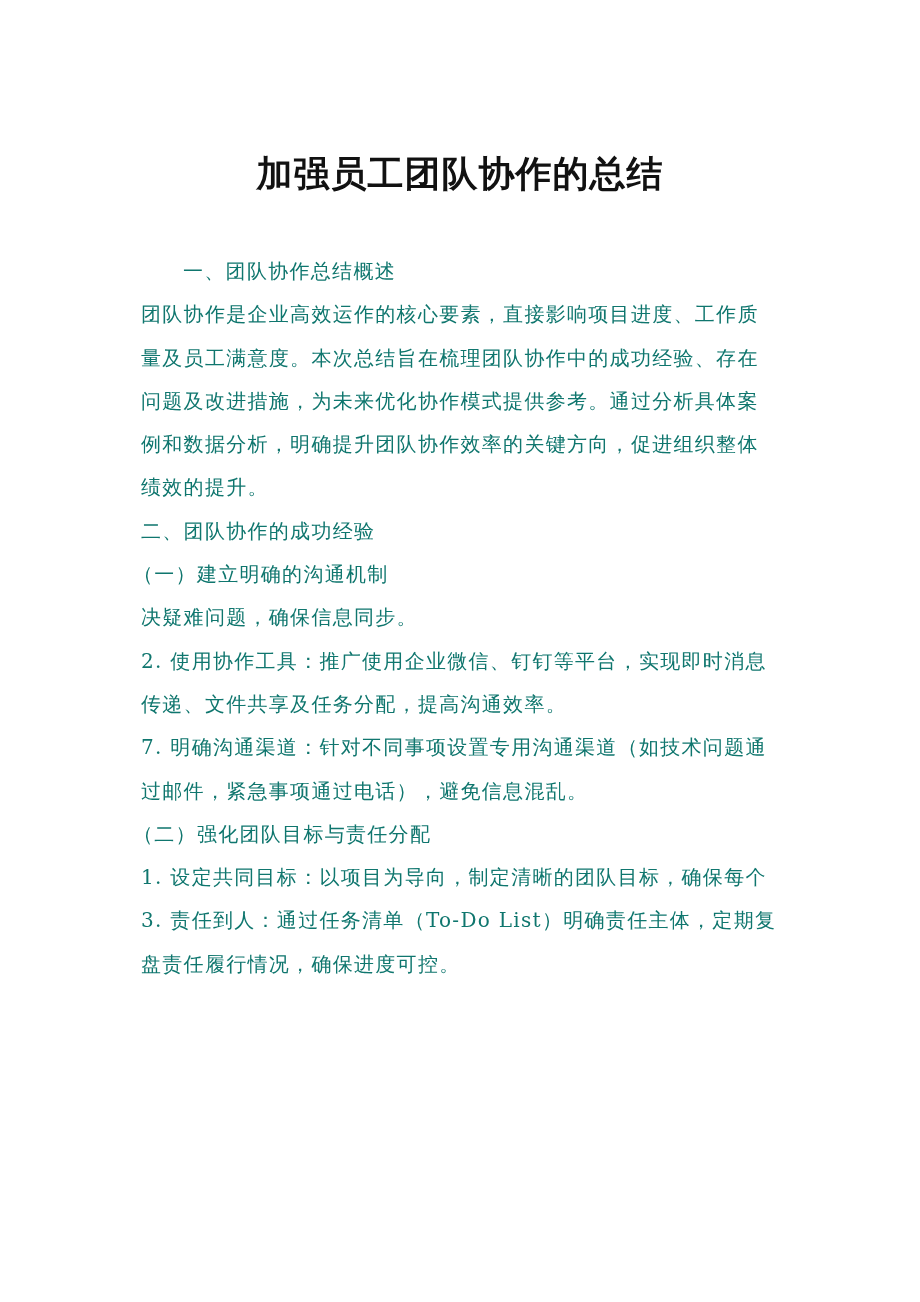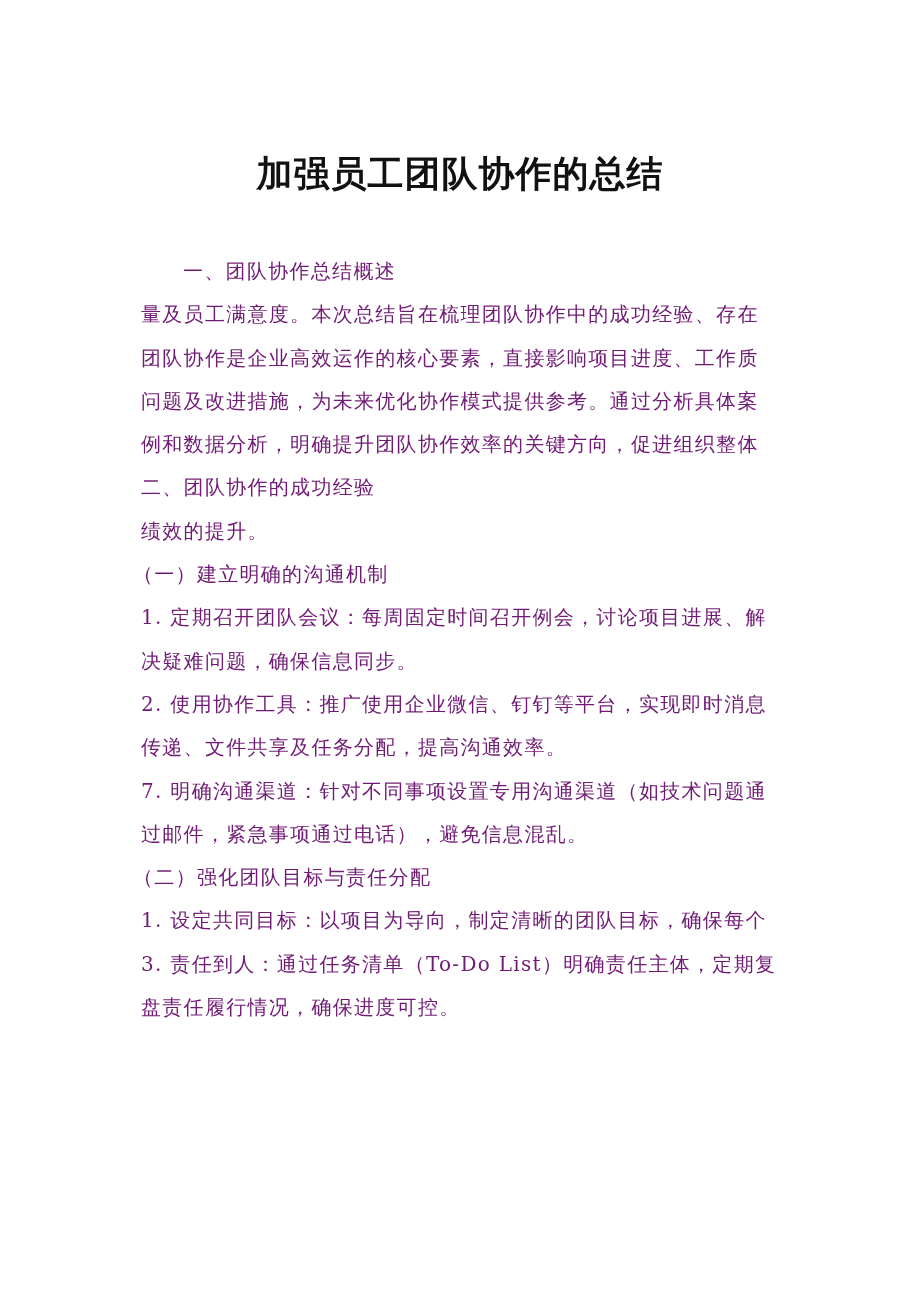--- a/index.html
+++ b/index.html
@@ -7,42 +7,41 @@
   .page { position: absolute; left: 0; top: 0; width: 796px; height: 1302px; background: #fff; }
   .title {
     position: absolute; left: 0; top: 148px; width: 920px; text-align: center;
     font-family: "DejaVu Sans", "Liberation Sans", sans-serif;
     font-size: 36px; font-weight: bold; color: #111; letter-spacing: 1px;
     line-height: 52px;
   }
   .body {
     position: absolute; left: 141px; top: 250px; width: 640px;
     font-family: "DejaVu Serif", "Liberation Serif", serif;
-    font-size: 20px; color: #701a75; letter-spacing: 1.3px;
+    font-size: 20px; color: #0f766e; letter-spacing: 1.3px;
   }
   .line { height: 43.3px; line-height: 43.3px; white-space: nowrap; }
   .indent { padding-left: 42px; }
   .paren { margin-left: -8px; }
 </style>
 </head>
 <body>
 
 <div class="page">
   <div class="title">加强员工团队协作的总结</div>
 
   <div class="body">
     <div class="line indent">一、团队协作总结概述</div>
+    <div class="line">团队协作是企业高效运作的核心要素，直接影响项目进度、工作质</div>
     <div class="line">量及员工满意度。本次总结旨在梳理团队协作中的成功经验、存在</div>
-    <div class="line">团队协作是企业高效运作的核心要素，直接影响项目进度、工作质</div>
     <div class="line">问题及改进措施，为未来优化协作模式提供参考。通过分析具体案</div>
     <div class="line">例和数据分析，明确提升团队协作效率的关键方向，促进组织整体</div>
+    <div class="line">绩效的提升。</div>
     <div class="line">二、团队协作的成功经验</div>
-    <div class="line">绩效的提升。</div>
     <div class="line paren">（一）建立明确的沟通机制</div>
-    <div class="line">1. 定期召开团队会议：每周固定时间召开例会，讨论项目进展、解</div>
     <div class="line">决疑难问题，确保信息同步。</div>
     <div class="line">2. 使用协作工具：推广使用企业微信、钉钉等平台，实现即时消息</div>
     <div class="line">传递、文件共享及任务分配，提高沟通效率。</div>
     <div class="line">7. 明确沟通渠道：针对不同事项设置专用沟通渠道（如技术问题通</div>
     <div class="line">过邮件，紧急事项通过电话），避免信息混乱。</div>
     <div class="line paren">（二）强化团队目标与责任分配</div>
     <div class="line">1. 设定共同目标：以项目为导向，制定清晰的团队目标，确保每个</div>
     <div class="line">3. 责任到人：通过任务清单（To-Do List）明确责任主体，定期复</div>
     <div class="line">盘责任履行情况，确保进度可控。</div>
   </div>

